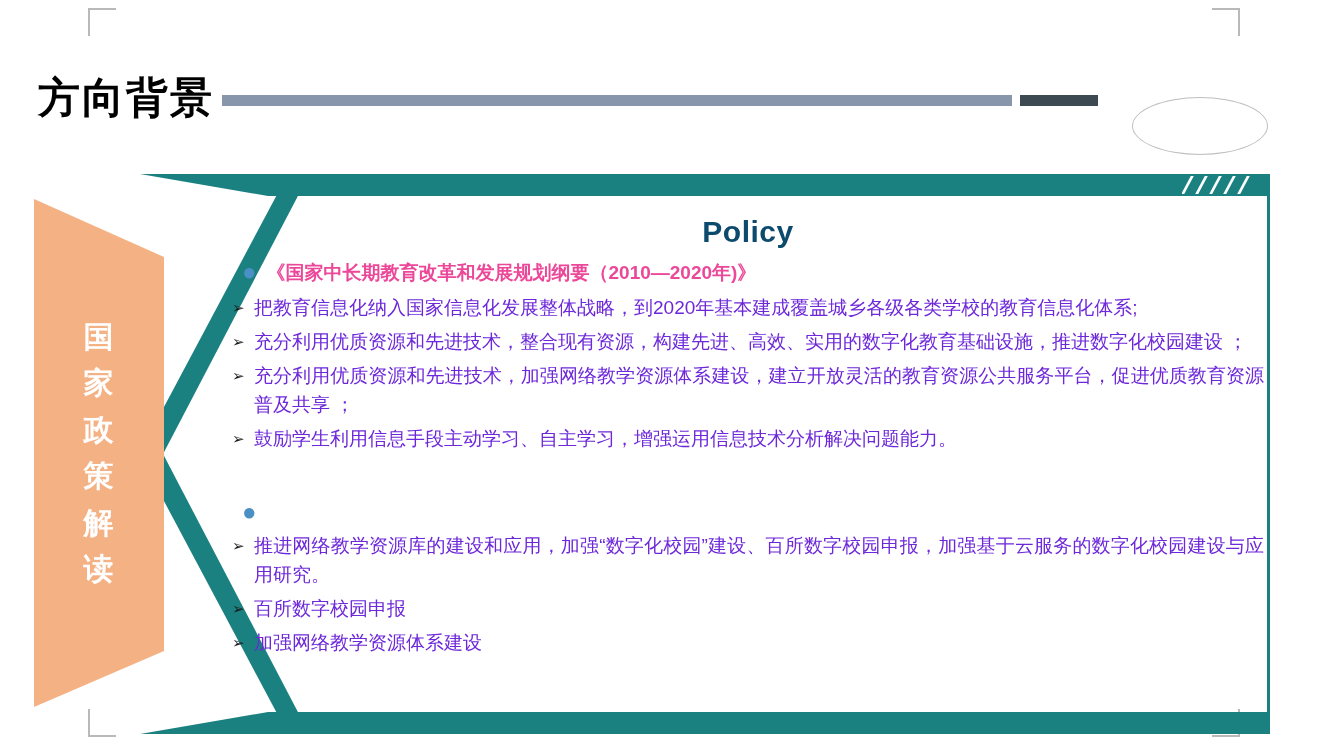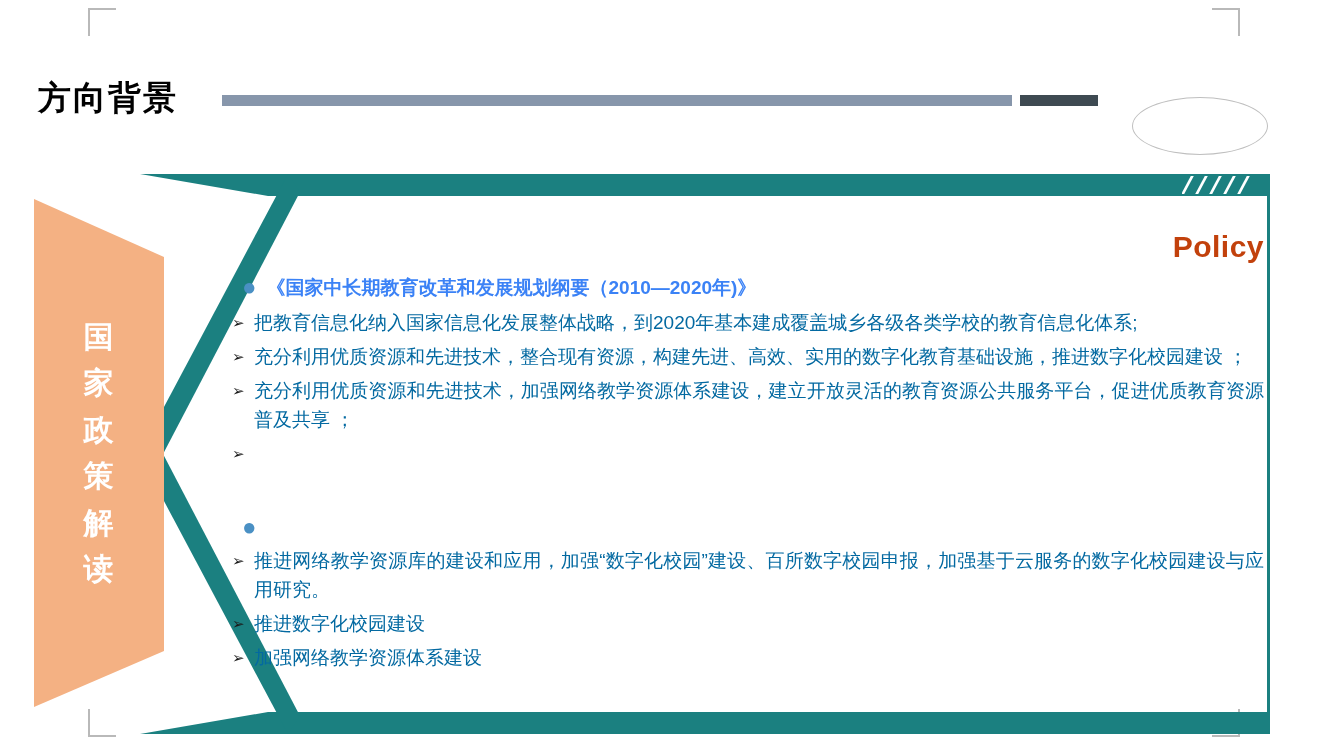--- a/index.html
+++ b/index.html
@@ -32,21 +32,21 @@
     position: absolute;
     top: 74px;
     left: 38px;
     width: 1250px;
     height: 56px;
   }
   .slide-title {
     position: absolute;
     left: 0;
     top: 0;
-    font-size: 33px;
+    font-size: 42px;
     font-weight: bold;
     letter-spacing: 2px;
     line-height: 48px;
     white-space: nowrap;
     text-align: right;
   }
   .title-bar-long {
     position: absolute;
     left: 184px;
     top: 21px;
@@ -172,25 +172,25 @@
 
   
   .content {
     position: absolute;
     left: 232px;
     top: 206px;
     width: 1032px;
     height: 500px;
   }
   .policy-heading {
-    text-align: right;
+    text-align: center;
     font-size: 30px;
     font-weight: bold;
-    color: #c2410c;
-    margin: 24px 0 10px 0;
+    color: #0c4a6e;
+    margin: 9px 0 10px 0;
     letter-spacing: 0.5px;
   }
 
   .block { margin-top: 4px; }
   .block.second { margin-top: 46px; }
 
   .bullet-line {
     display: flex;
     align-items: flex-start;
     margin-left: 10px;
@@ -198,21 +198,21 @@
   .dot {
     color: #4a90c4;
     font-size: 24px;
     line-height: 26px;
     margin-right: 10px;
     flex: 0 0 auto;
   }
   .bullet-title {
     font-size: 19px;
     font-weight: bold;
-    color: #3b82f6;
+    color: #ec4899;
     line-height: 28px;
   }
 
   ul.arrows {
     list-style: none;
     margin: 6px 0 0 0;
     padding: 0;
   }
   ul.arrows li {
     display: flex;
@@ -223,21 +223,21 @@
     flex: 0 0 auto;
     width: 22px;
     font-size: 15px;
     color: #1a1a1a;
     line-height: 29px;
     text-align: left;
   }
   .arrow-text {
     font-size: 19px;
     line-height: 29px;
-    color: #0369a1;
+    color: #6d28d9;
     text-align: justify;
   }
   .indent-1 { margin-left: 16px; }
   .indent-2 { margin-left: 22px; }
 </style>
 </head>
 <body>
 
 <div class="crop tl"></div>
 <div class="crop tr"></div>
@@ -293,36 +293,37 @@
       <li>
         <span class="arrow">➢</span>
         <span class="arrow-text">充分利用优质资源和先进技术，整合现有资源，构建先进、高效、实用的数字化教育基础设施，推进数字化校园建设 ；</span>
       </li>
       <li>
         <span class="arrow">➢</span>
         <span class="arrow-text">充分利用优质资源和先进技术，加强网络教学资源体系建设，建立开放灵活的教育资源公共服务平台，促进优质教育资源普及共享 ；</span>
       </li>
       <li>
         <span class="arrow">➢</span>
+        <span class="arrow-text">鼓励学生利用信息手段主动学习、自主学习，增强运用信息技术分析解决问题能力。</span>
       </li>
     </ul>
   </div>
 
   <div class="block second">
     <div class="bullet-line">
       <span class="dot">●</span>
     </div>
     <ul class="arrows indent-2">
       <li>
         <span class="arrow">➢</span>
         <span class="arrow-text">推进网络教学资源库的建设和应用，加强“数字化校园”建设、百所数字校园申报，加强基于云服务的数字化校园建设与应用研究。</span>
       </li>
       <li>
         <span class="arrow">➢</span>
-        <span class="arrow-text">推进数字化校园建设</span>
+        <span class="arrow-text">百所数字校园申报</span>
       </li>
       <li>
         <span class="arrow">➢</span>
         <span class="arrow-text">加强网络教学资源体系建设</span>
       </li>
     </ul>
   </div>
 
 </div>
 

